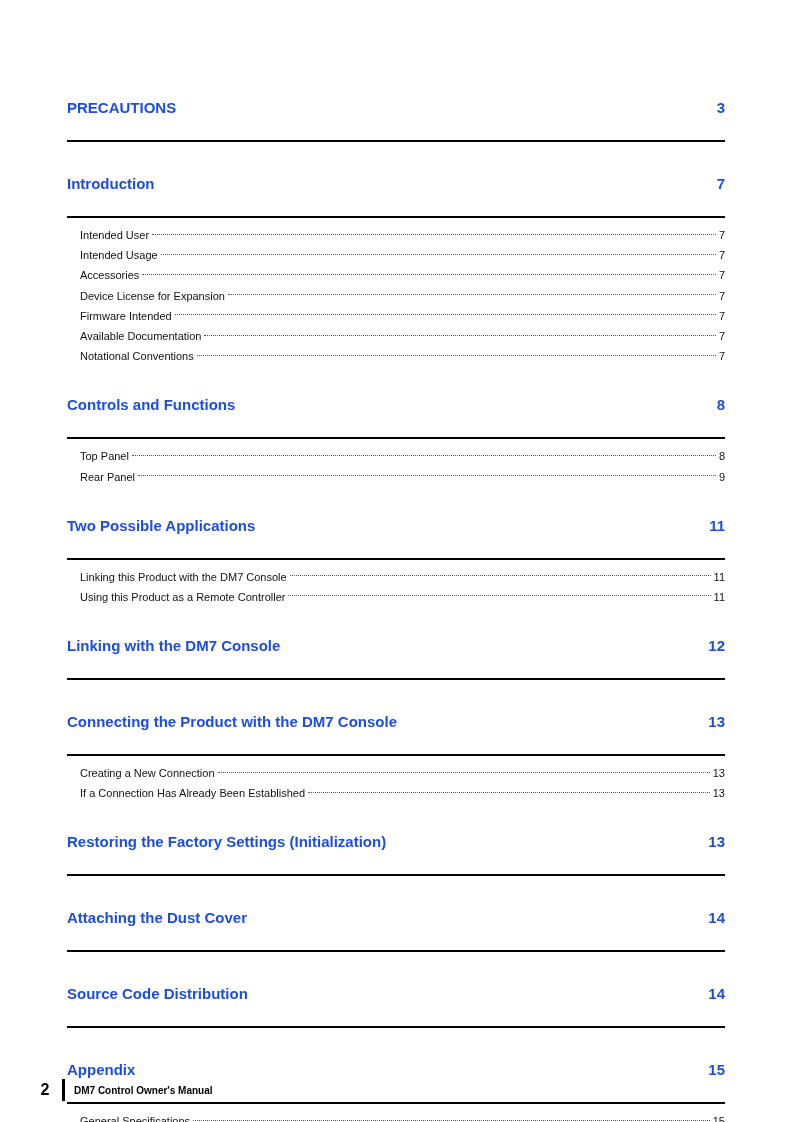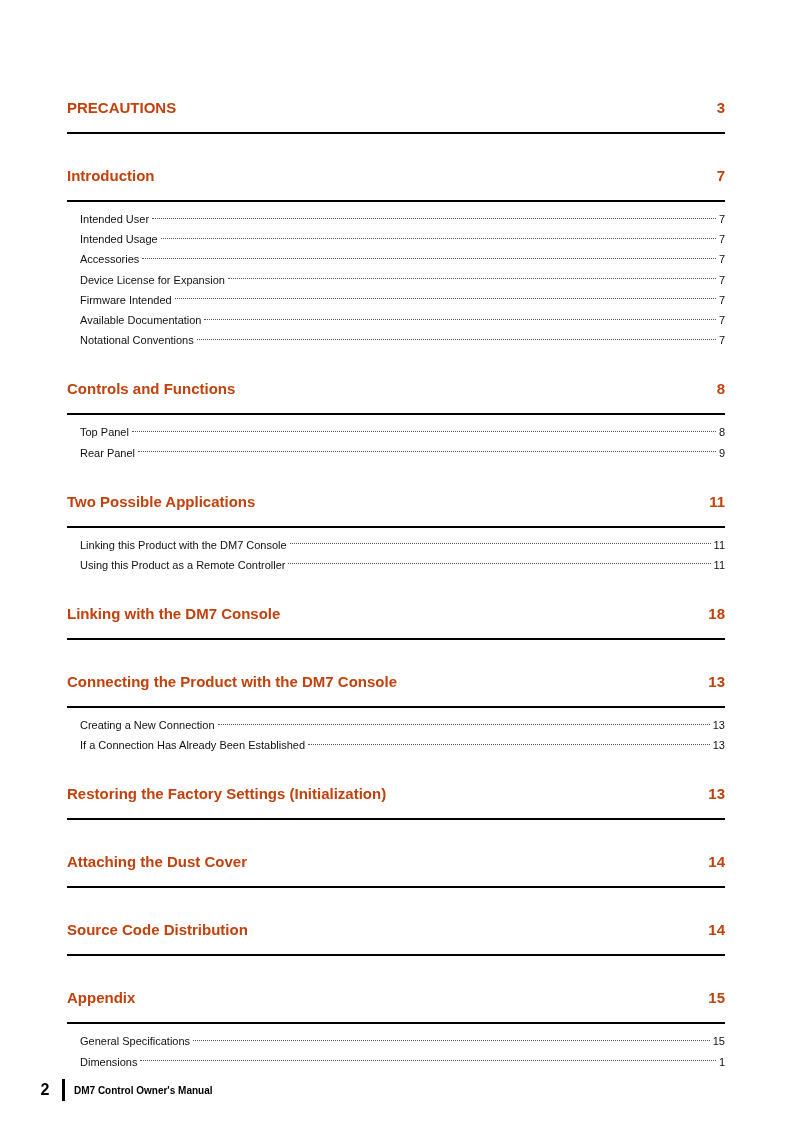--- a/index.html
+++ b/index.html
@@ -27,22 +27,22 @@
   #toc { display: block; }
   .toc-section { margin-top: 33px; }
   .toc-section:first-child { margin-top: 43px; }
   .toc-heading {
     display: flex;
     justify-content: space-between;
     align-items: baseline;
     font-size: 15px;
     font-weight: bold;
     border-bottom: 2px solid #000;
-    padding-bottom: 16px;
-    color: #c2410c;
+    padding-bottom: 24px;
+    color: #1d4ed8;
   }
   .toc-heading-title { white-space: nowrap; }
   .toc-heading-page { white-space: nowrap; }
   .toc-heading + .toc-item { margin-top: 11px; }
   .toc-item {
     display: flex;
     align-items: center;
     font-size: 11px;
     margin-top: 7px;
     padding-left: 13px;
@@ -166,21 +166,21 @@
         </div>
         <div class="toc-item">
           <span class="toc-item-label">Using this Product as a Remote Controller</span>
           <span class="leader"></span>
           <span class="toc-item-page">11</span>
         </div>
       </section>
       <section class="toc-section">
         <div class="toc-heading">
           <span class="toc-heading-title">Linking with the DM7 Console</span>
-          <span class="toc-heading-page">18</span>
+          <span class="toc-heading-page">12</span>
         </div>
       </section>
       <section class="toc-section">
         <div class="toc-heading">
           <span class="toc-heading-title">Connecting the Product with the DM7 Console</span>
           <span class="toc-heading-page">13</span>
         </div>
         <div class="toc-item">
           <span class="toc-item-label">Creating a New Connection</span>
           <span class="leader"></span>

